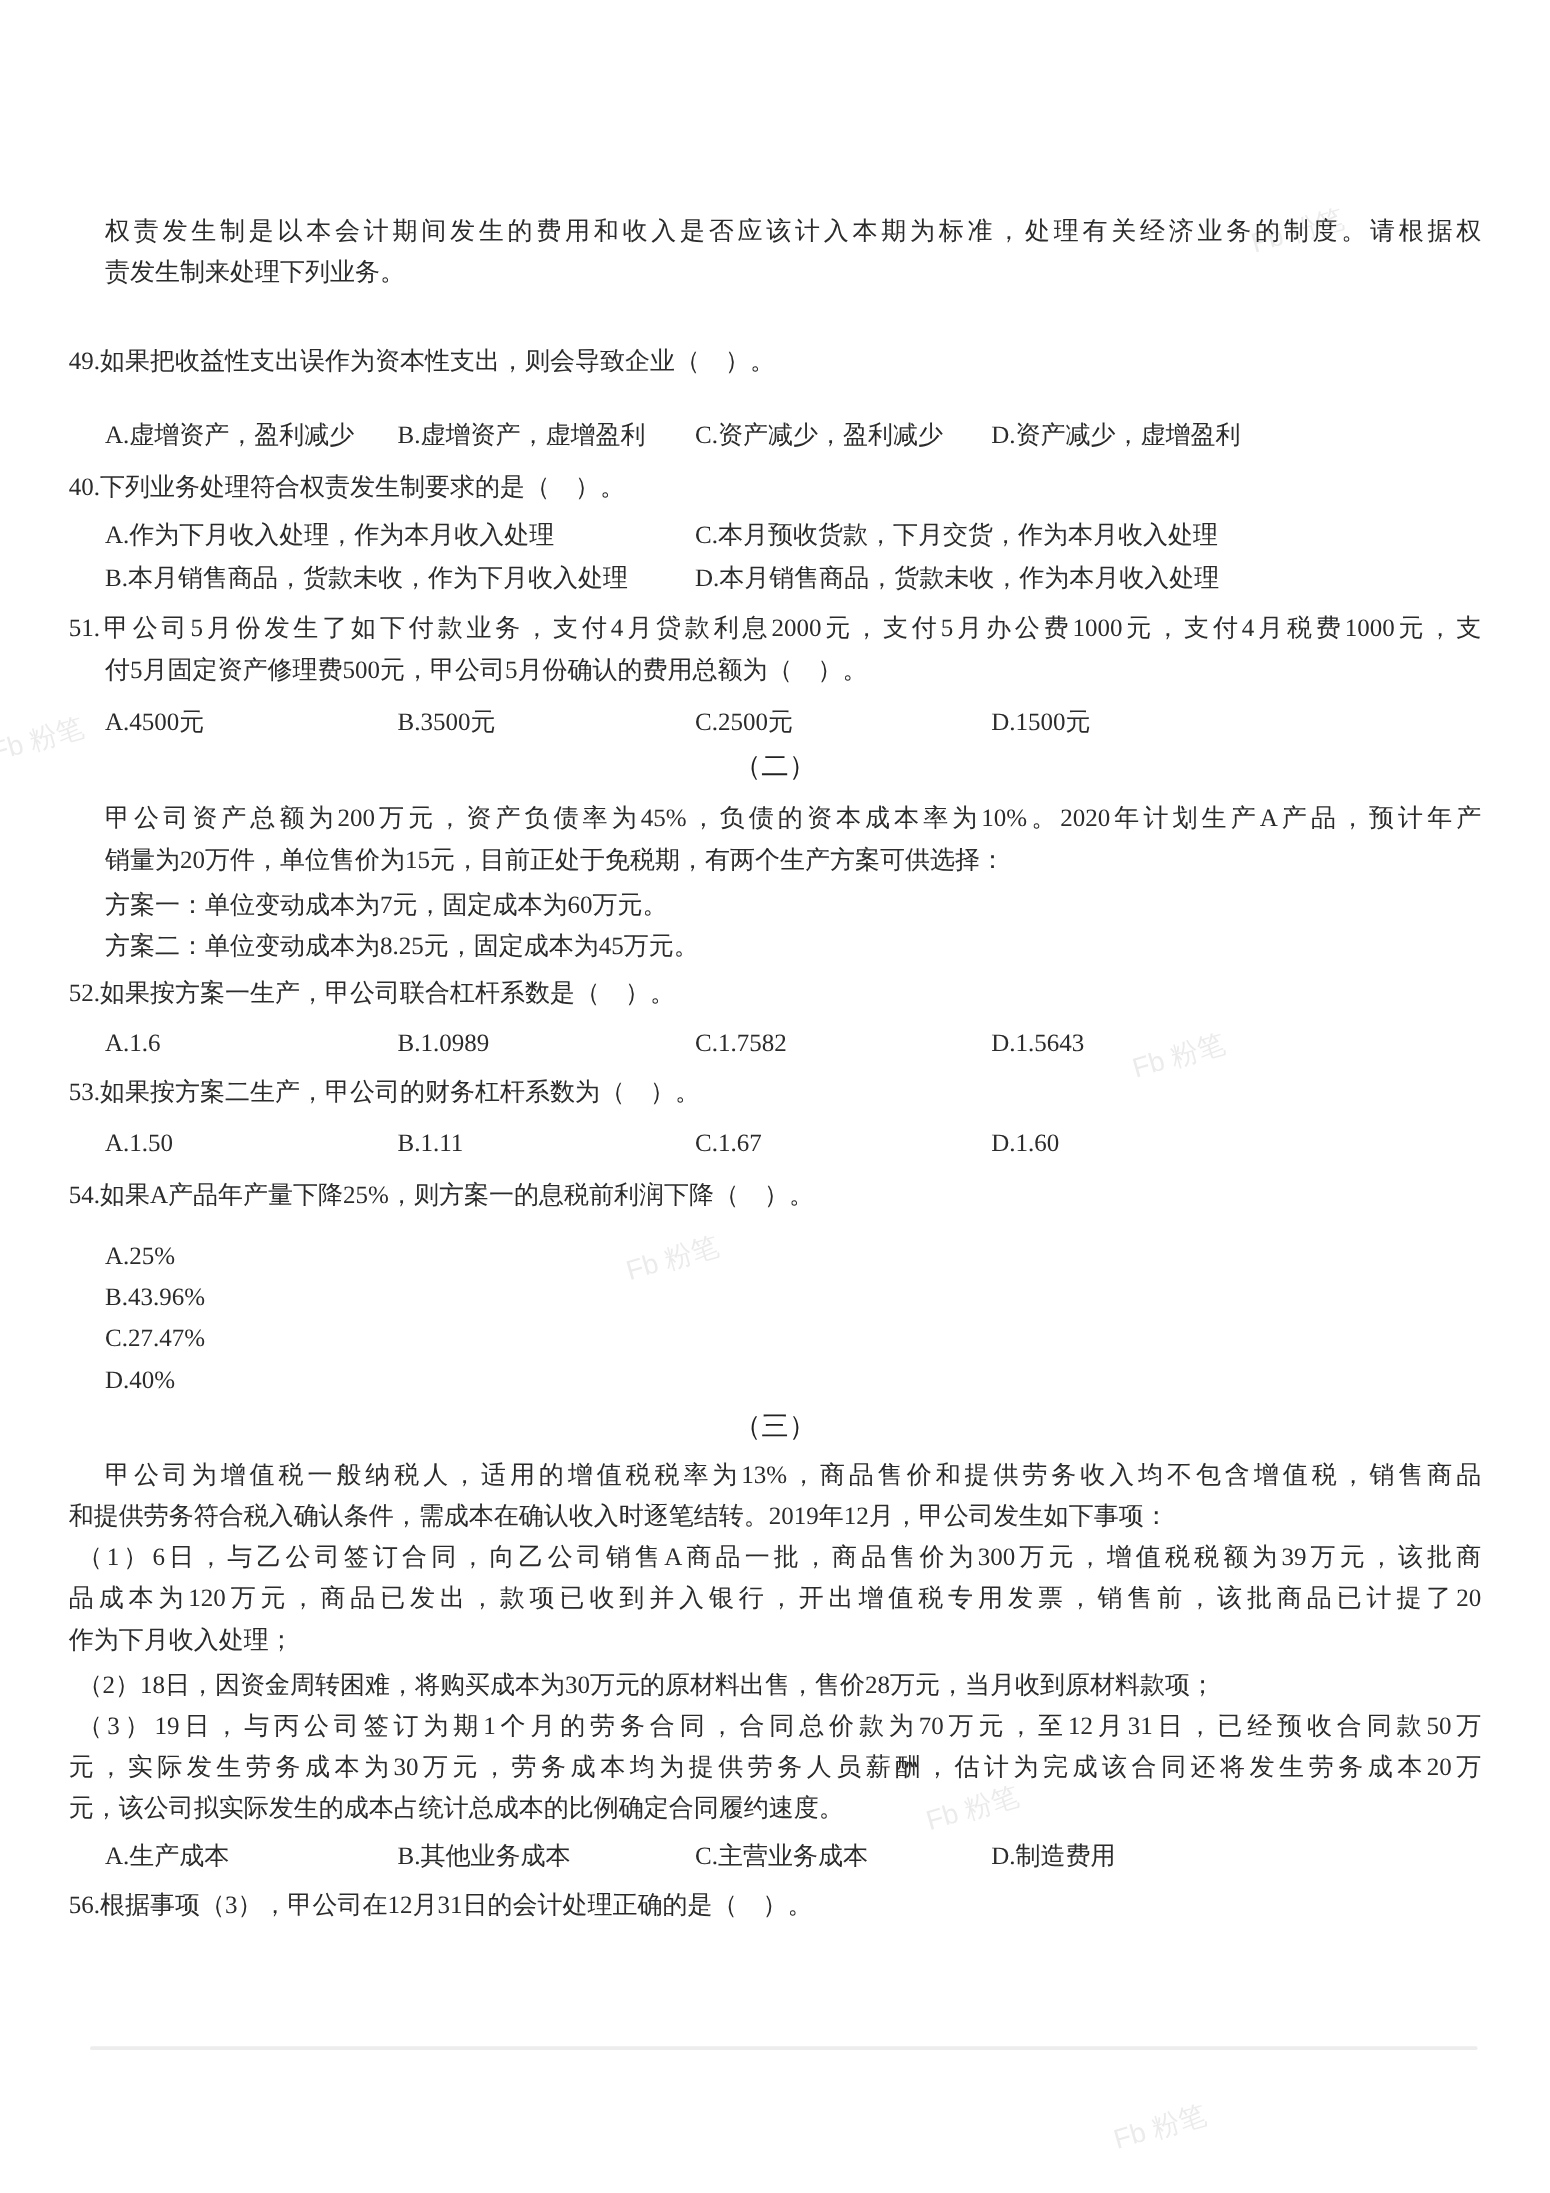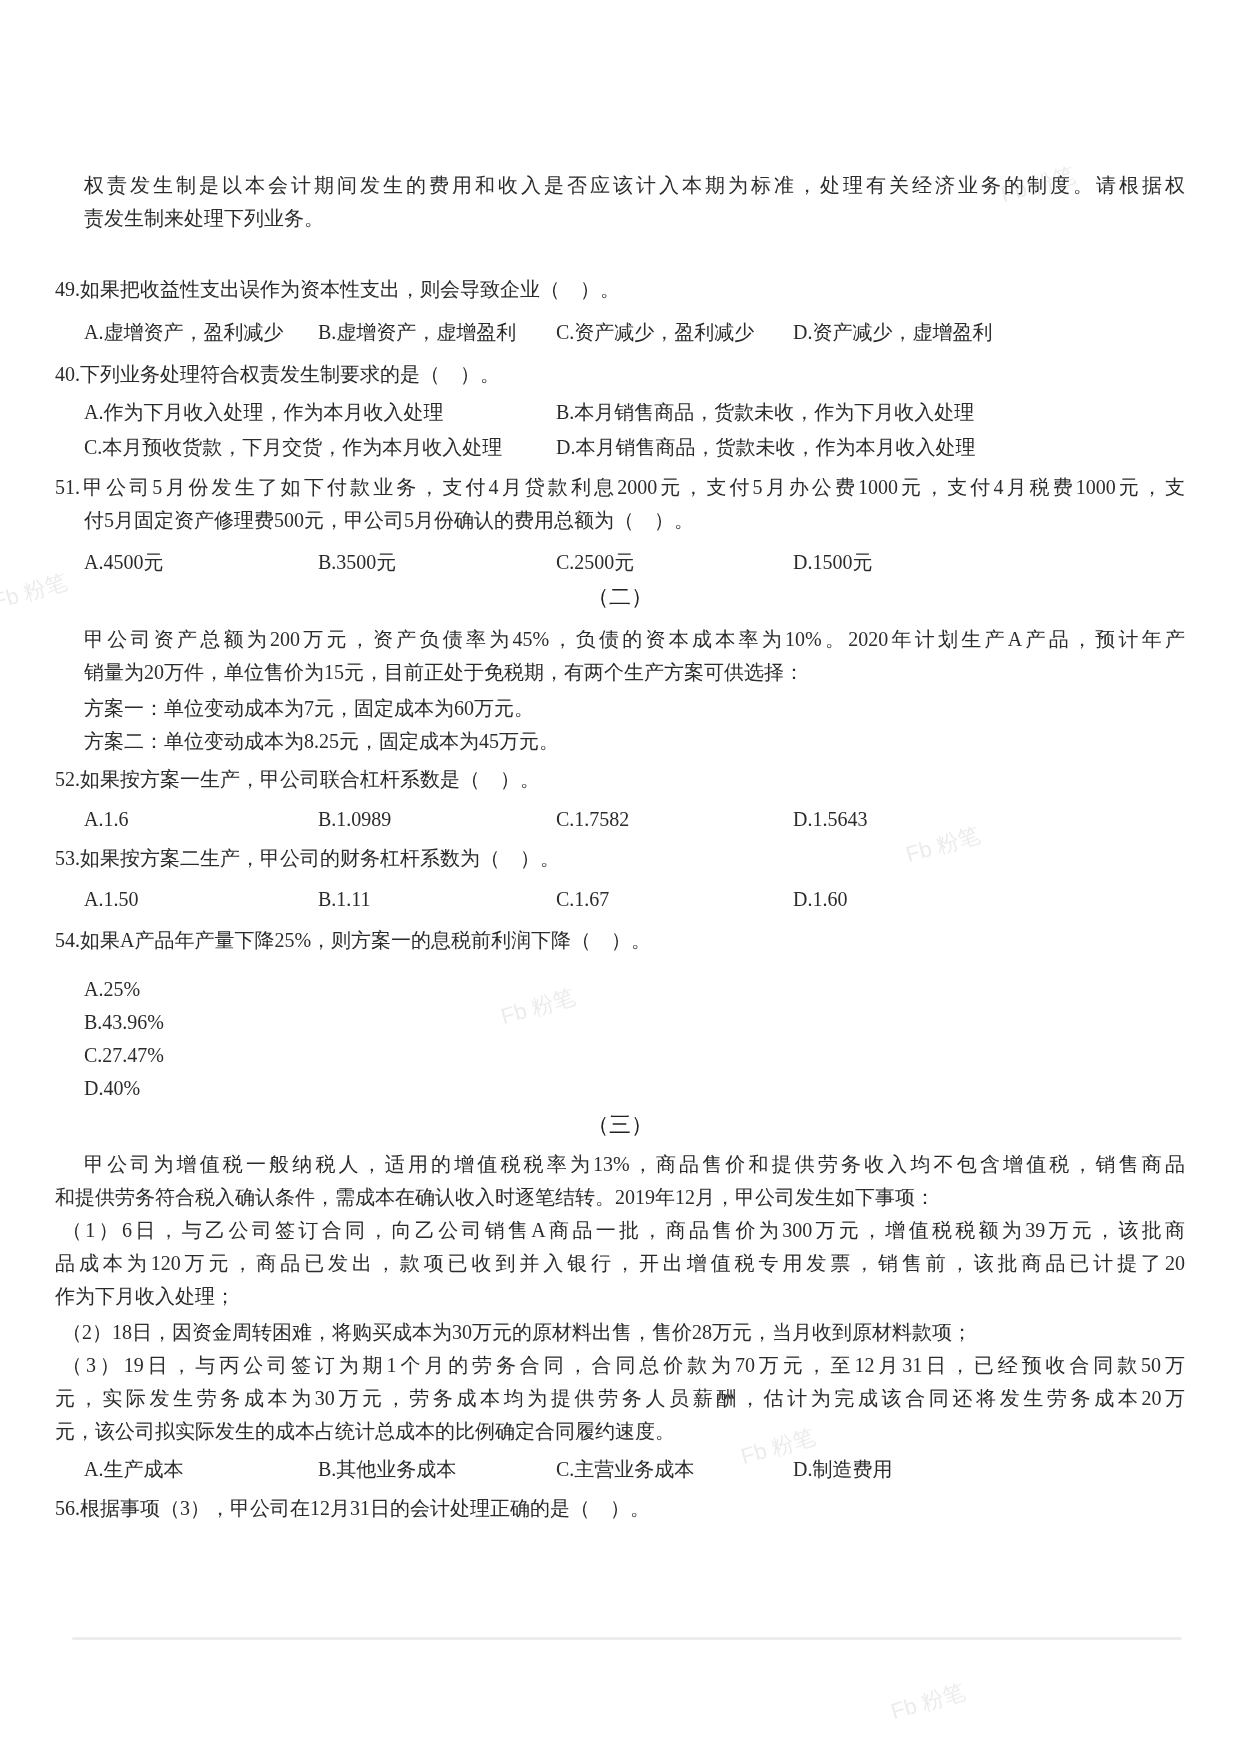--- a/index.html
+++ b/index.html
@@ -55,34 +55,34 @@
   <div class="content">
 
     <div>
       <div class="flush ind29">权责发生制是以本会计期间发生的费用和收入是否应该计入本期为标准，处理有关经济业务的制度。请根据权</div>
       <div class="line ind29">责发生制来处理下列业务。</div>
     </div>
 
     <div style="margin-top:38px;">
       <div class="line">49.如果把收益性支出误作为资本性支出，则会导致企业（　）。</div>
     </div>
-    <div class="opts4" style="margin-top:10px;">
+    <div class="opts4" style="margin-top:26px;">
       <span>A.虚增资产，盈利减少</span>
       <span>B.虚增资产，虚增盈利</span>
       <span>C.资产减少，盈利减少</span>
       <span>D.资产减少，虚增盈利</span>
     </div>
 
     <div style="margin-top:9px;">
       <div class="line">40.下列业务处理符合权责发生制要求的是（　）。</div>
     </div>
     <div class="opts2" style="margin-top:5px;">
       <span>A.作为下月收入处理，作为本月收入处理</span>
+      <span>C.本月预收货款，下月交货，作为本月收入处理</span>
       <span>B.本月销售商品，货款未收，作为下月收入处理</span>
-      <span>C.本月预收货款，下月交货，作为本月收入处理</span>
       <span>D.本月销售商品，货款未收，作为本月收入处理</span>
     </div>
 
     <div style="margin-top:7px;">
       <div class="flush">51.甲公司5月份发生了如下付款业务，支付4月贷款利息2000元，支付5月办公费1000元，支付4月税费1000元，支</div>
       <div class="line ind29">付5月固定资产修理费500元，甲公司5月份确认的费用总额为（　）。</div>
     </div>
     <div class="opts4" style="margin-top:9px;">
       <span>A.4500元</span>
       <span>B.3500元</span>

